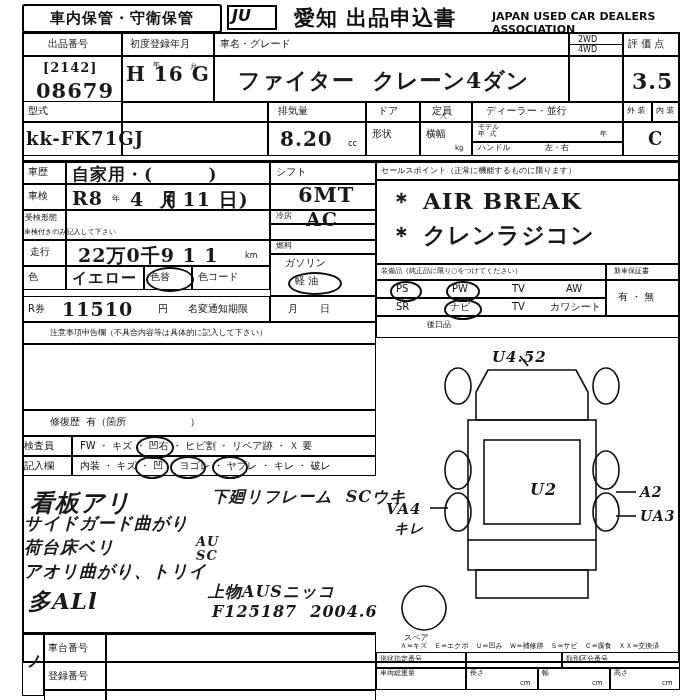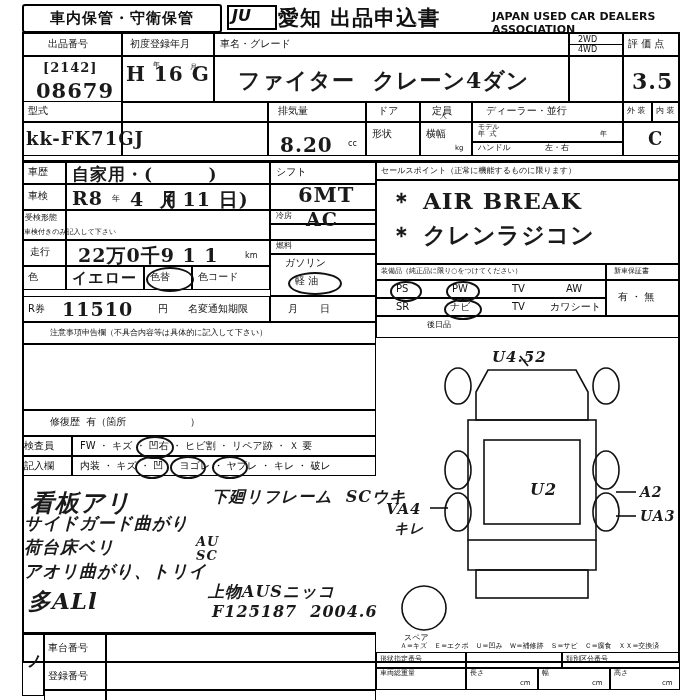--- a/index.html
+++ b/index.html
@@ -10,21 +10,21 @@
   .lbl.sm{font-size:8px;}
   .lbl.xs{font-size:7px;}
   .hand{position:absolute;font-family:"DejaVu Serif",serif;color:#1a1a1a;white-space:pre;
         font-weight:700;letter-spacing:1px;}
   .hand.i{font-style:italic;}
   .line{position:absolute;background:#000;}
   
   #hdr{position:absolute;left:22px;top:4px;width:658px;height:26px;}
   .hdrbox{position:absolute;left:0;top:0;width:196px;height:25px;border:2px solid #000;border-radius:3px;
           font-size:15px;font-weight:700;text-align:center;line-height:23px;letter-spacing:1px;}
-  .jutitle{position:absolute;left:205px;top:0px;font-size:21px;font-weight:700;letter-spacing:1px;}
+  .jutitle{position:absolute;left:205px;top:0px;font-size:21px;font-weight:700;letter-spacing:1px;padding-left:16px;}
   .juen{position:absolute;left:470px;top:6px;font-size:11px;font-weight:700;letter-spacing:0px;}
   .jusq{position:absolute;left:205px;top:1px;width:46px;height:21px;border:2px solid #000;}
   .cen{display:flex;align-items:center;justify-content:center;text-align:center;}
   .circ{position:absolute;border:2.5px solid #111;border-radius:50%;}
   .ell{position:absolute;border:2px solid #111;border-radius:50%;}
   svg{position:absolute;left:0;top:0;}
 </style>
 </head>
 <body>
 
@@ -92,21 +92,21 @@
 
   <div class="bx" style="left:623px;top:102px;width:29px;height:20px;"></div>
   <div class="lbl sm" style="left:627px;top:107px;">外 装</div>
   <div class="bx" style="left:652px;top:102px;width:28px;height:20px;"></div>
   <div class="lbl sm" style="left:656px;top:107px;">内 装</div>
 
   <div class="bx" style="left:22px;top:122px;width:100px;height:34px;"></div>
   <div class="hand" style="left:26px;top:128px;font-size:18px;">kk-FK71GJ</div>
 
   <div class="bx" style="left:122px;top:122px;width:146px;height:34px;"></div>
-  <div class="hand" style="left:280px;top:133px;font-size:20px;">8.20</div>
+  <div class="hand" style="left:280px;top:127px;font-size:20px;">8.20</div>
   <div class="lbl sm" style="left:348px;top:140px;">cc</div>
 
   <div class="bx" style="left:268px;top:122px;width:98px;height:34px;"></div>
   <div class="bx" style="left:366px;top:122px;width:54px;height:34px;"></div>
   <div class="lbl" style="left:372px;top:129px;">形状</div>
 
   <div class="bx" style="left:420px;top:122px;width:52px;height:34px;"></div>
   <div class="lbl" style="left:426px;top:129px;">横幅</div>
   <div class="lbl xs" style="left:440px;top:113px;">人</div>
   <div class="lbl xs" style="left:455px;top:145px;">kg</div>

